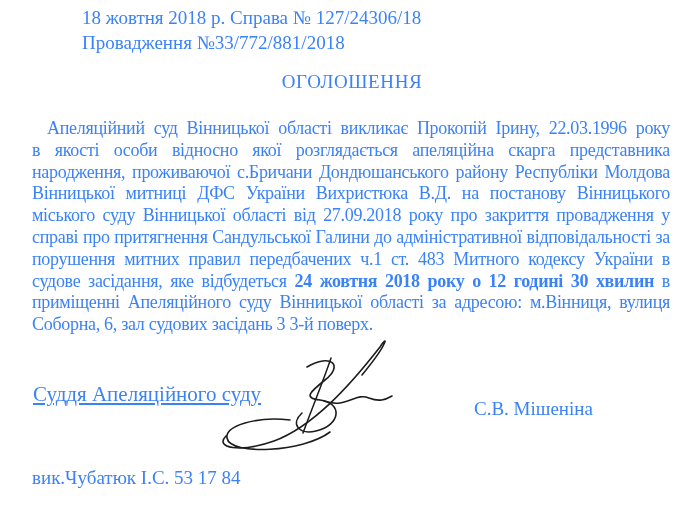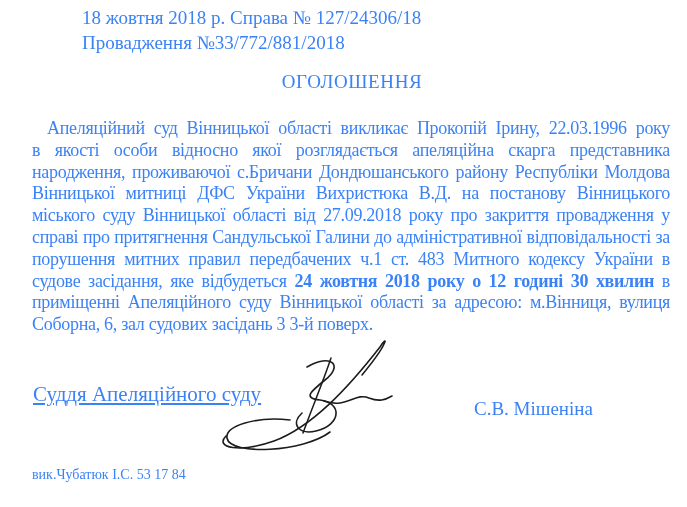--- a/index.html
+++ b/index.html
@@ -64,21 +64,21 @@
     position: absolute;
     left: 212px;
     top: 336px;
     width: 192px;
     height: 118px;
   }
   .footer {
     position: absolute;
     left: 32px;
     top: 467px;
-    font-size: 14px;
+    font-size: 19px;
     white-space: nowrap;
   }
 </style>
 </head>
 <body>
 
 <div class="page">
 
   <div class="header">
     <div>18 жовтня 2018 р. Справа № 127/24306/18</div>

